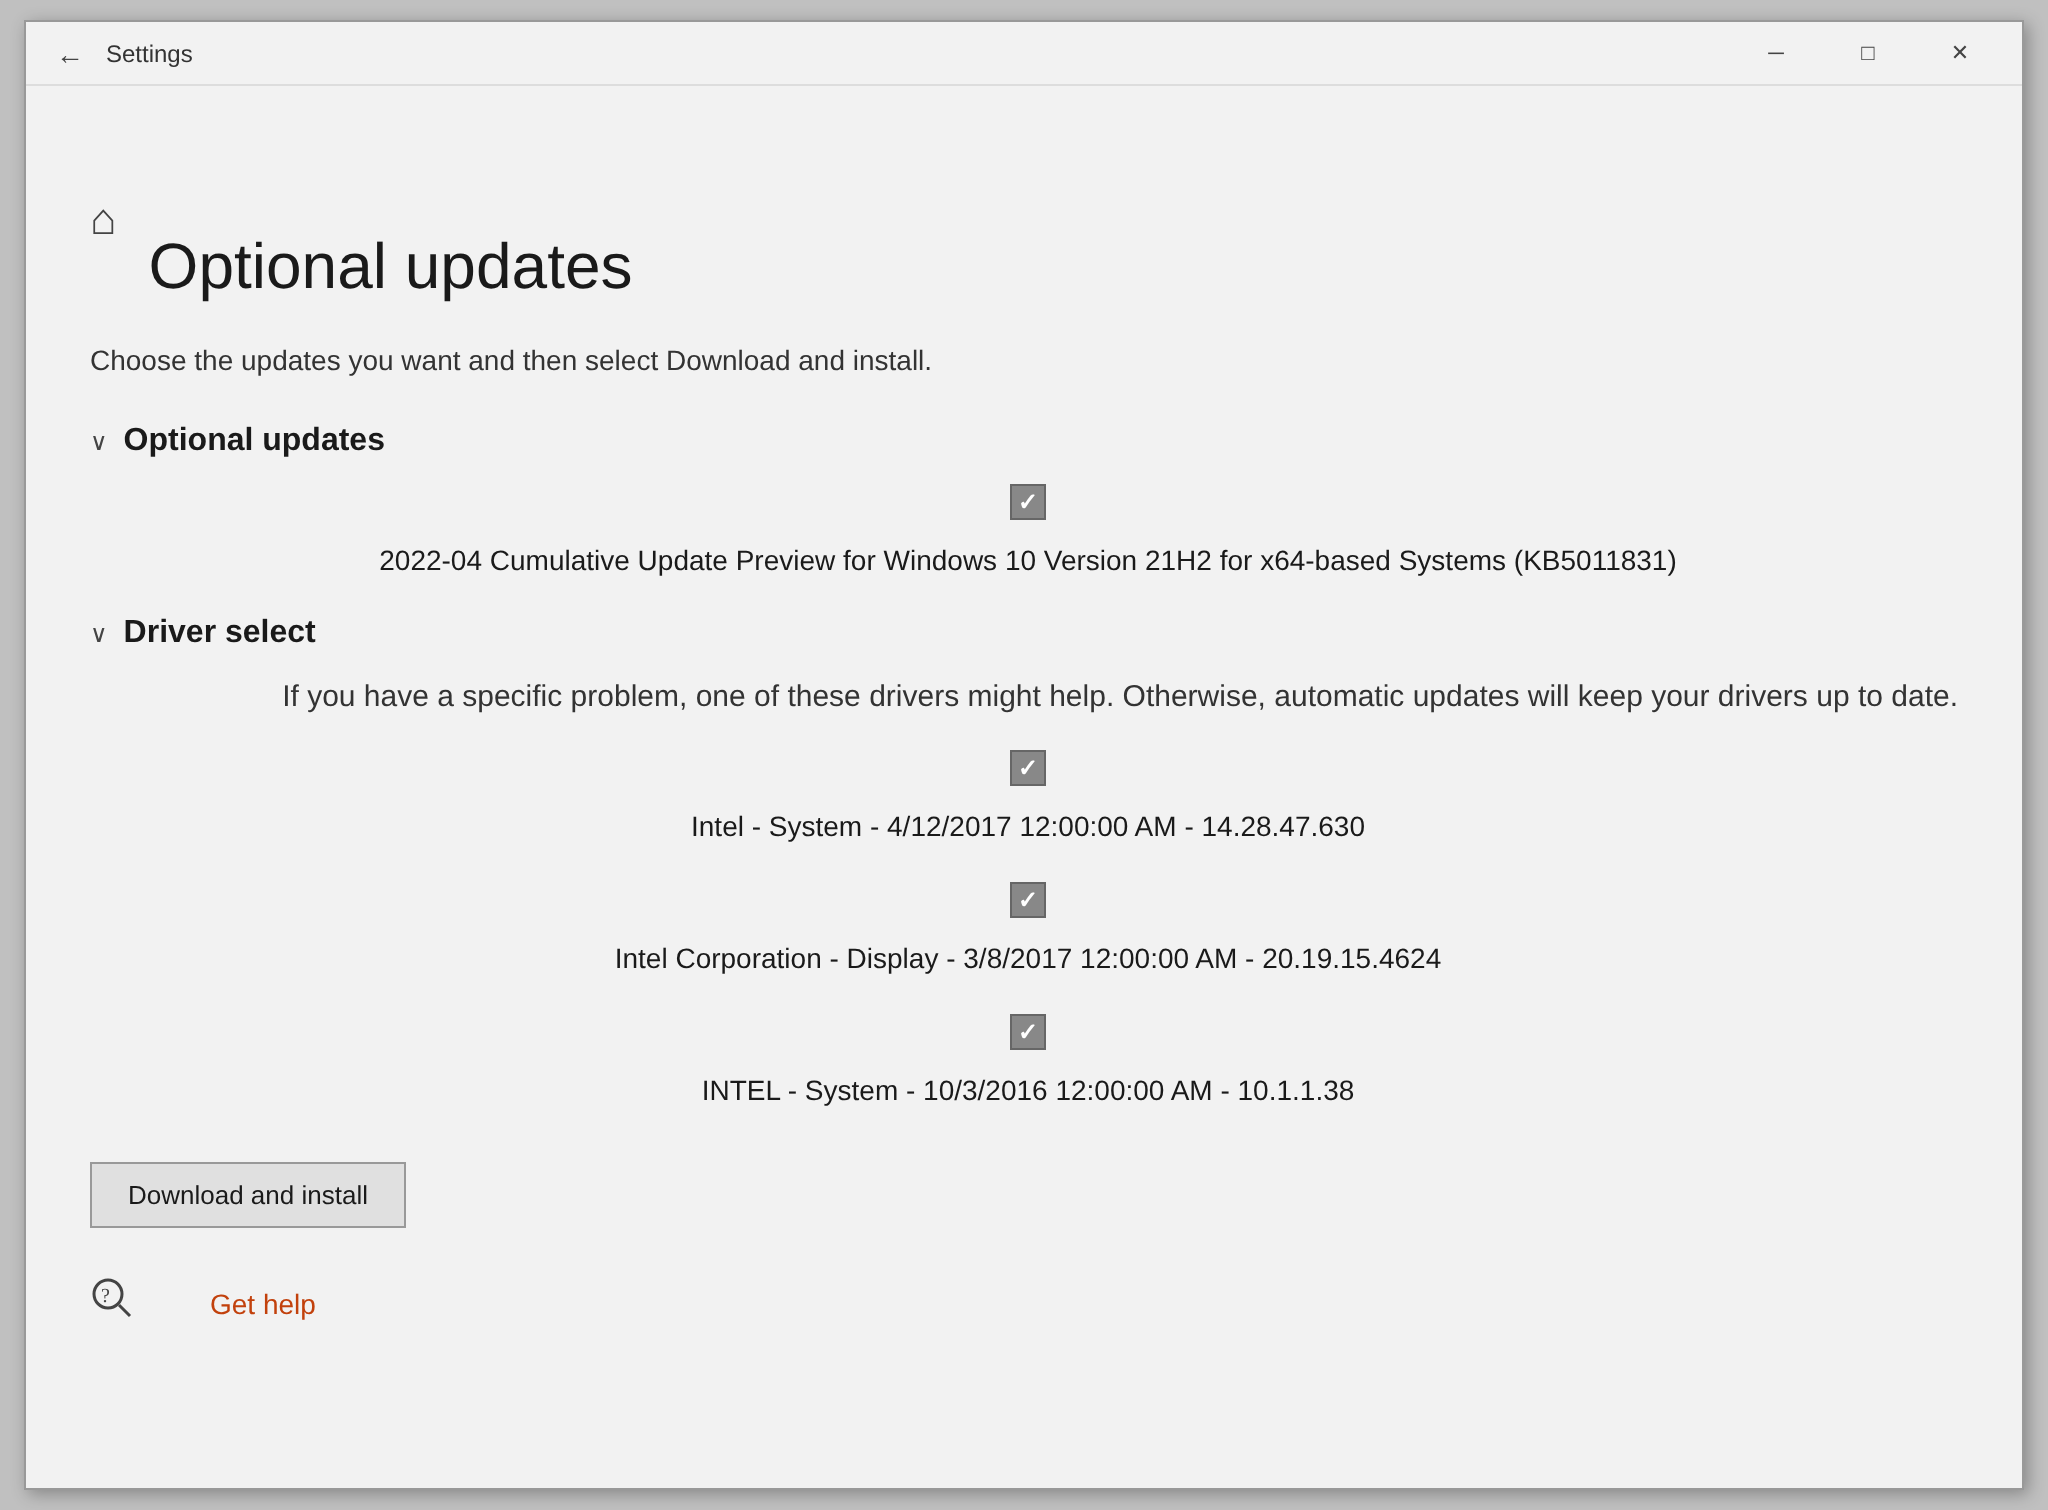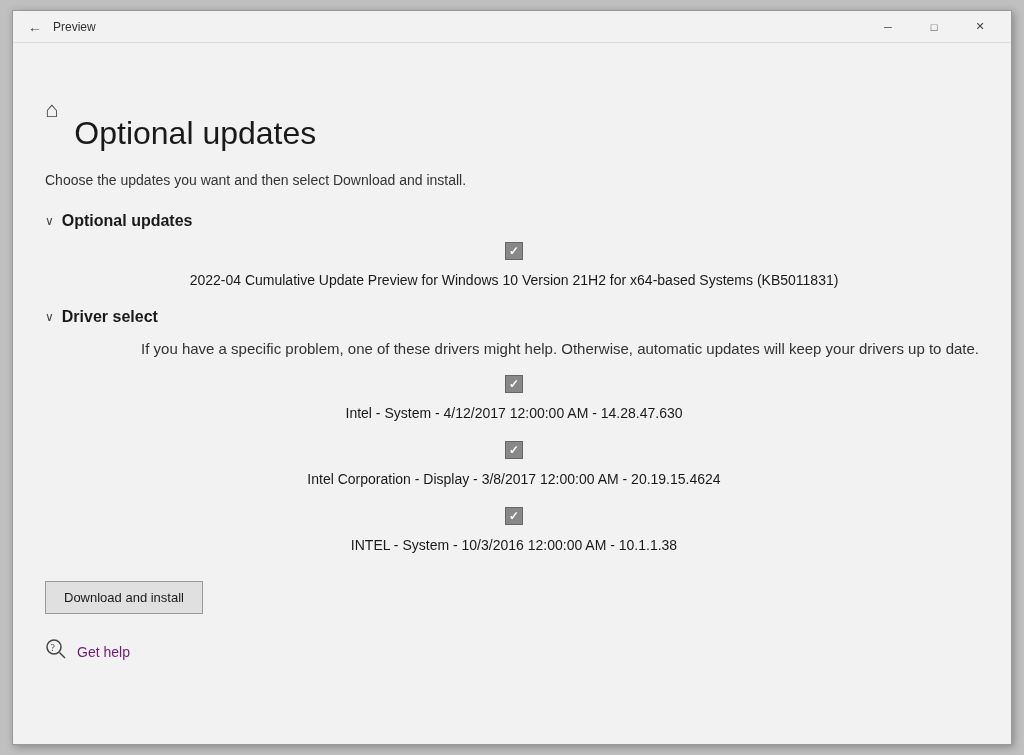--- a/index.html
+++ b/index.html
@@ -188,31 +188,32 @@
       cursor: pointer;
     }
 
     .get-help-icon {
       font-size: 22px;
       color: #444;
     }
 
     .get-help-text {
       font-size: 14px;
-      color: #701a75;
+      color: #c2410c;
+      margin-left: 28px;
     }
   </style>
 </head>
 <body>
 
 <div class="window">
 
   <div class="titlebar">
     <div class="titlebar-back">←</div>
-    <span class="titlebar-title">Preview</span>
+    <span class="titlebar-title">Settings</span>
     <div class="titlebar-controls">
       <div class="titlebar-btn">─</div>
       <div class="titlebar-btn">□</div>
       <div class="titlebar-btn close">✕</div>
     </div>
   </div>
 
   <div class="content">
 
     

